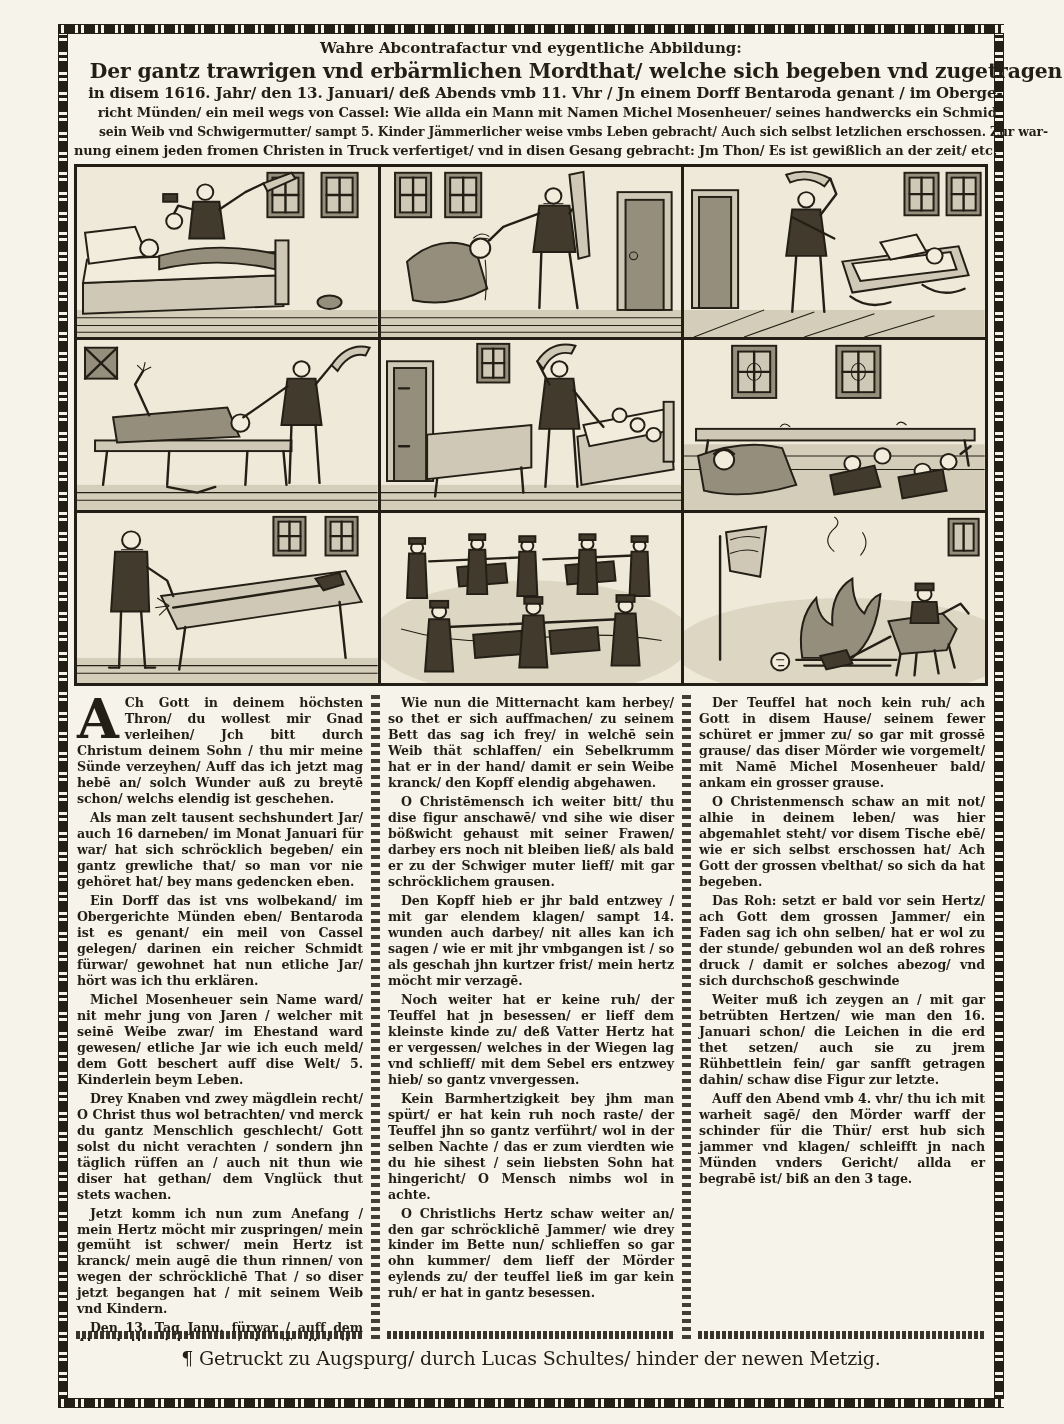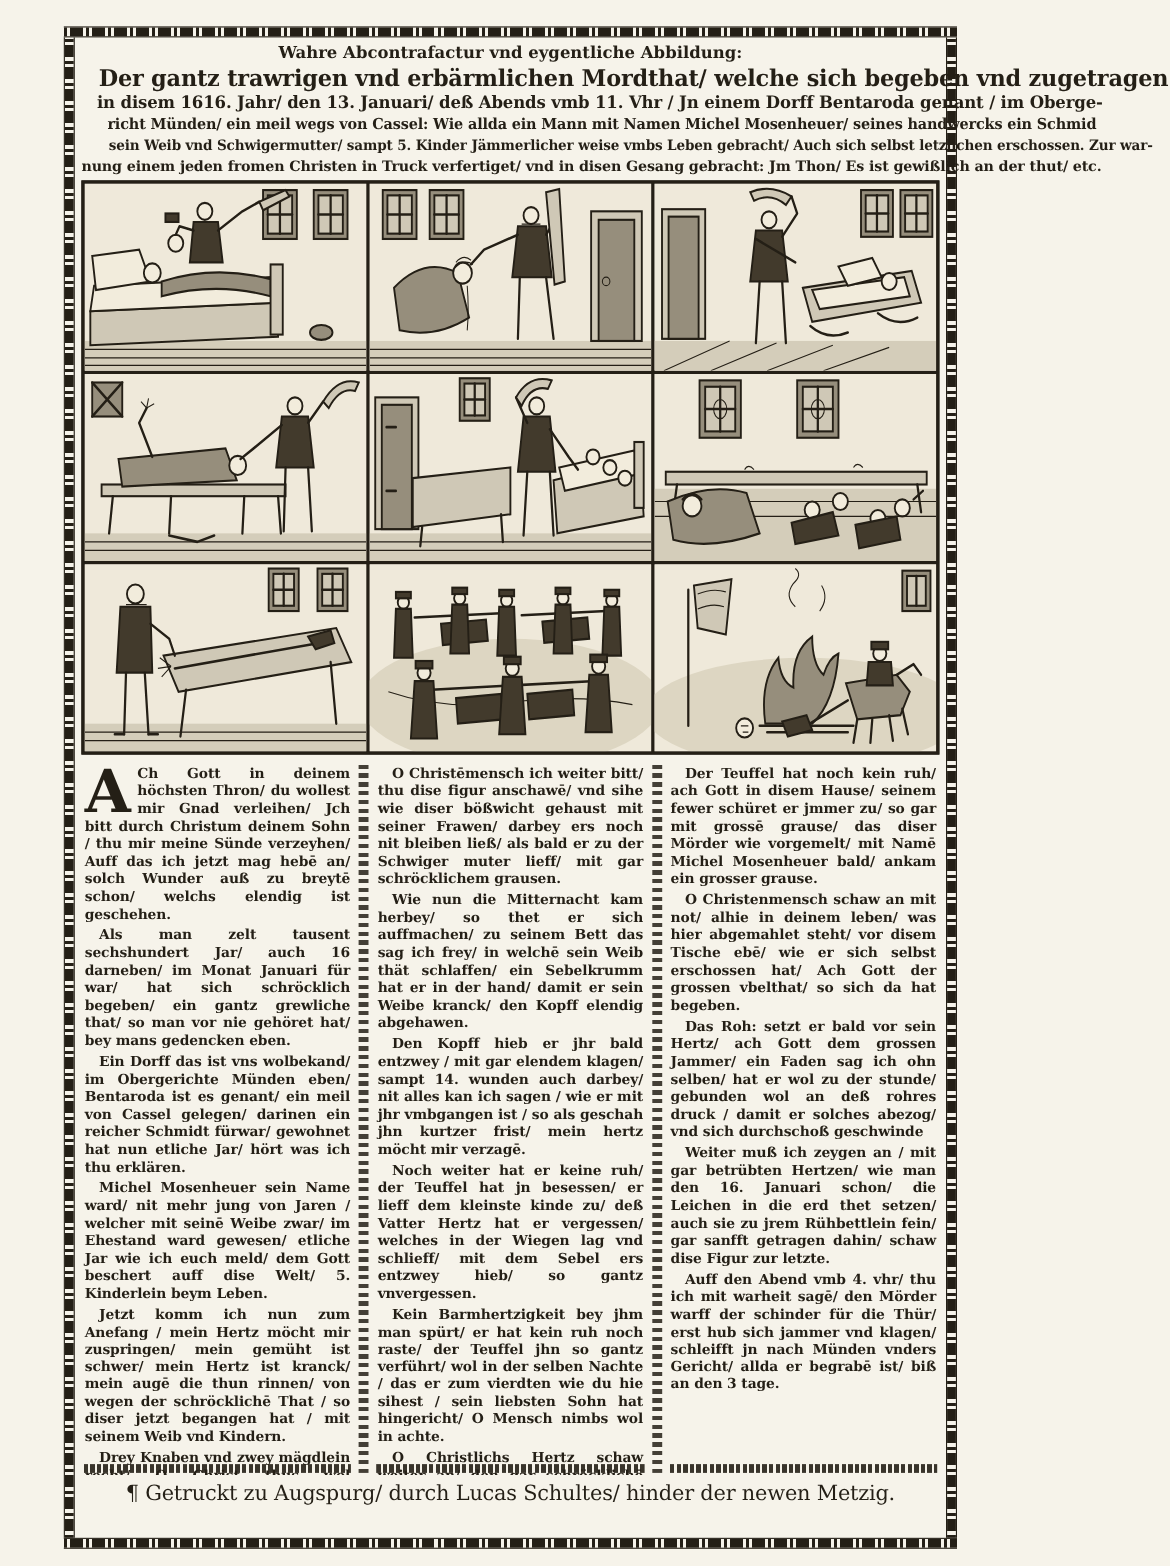--- a/index.html
+++ b/index.html
@@ -7,21 +7,21 @@
     --paper:#f6f3ea;
     --panelbg:#efe9da;
     --grayL:#cfc8b6;
     --grayM:#968e7c;
     --grayD:#423a2c;
   }
   html,body{margin:0;padding:0;background:#ffffff;}
   .page{position:relative;width:1064px;height:1424px;background:var(--paper);
         font-family:"DejaVu Serif", serif;color:var(--ink);overflow:hidden;}
   
-  .frame{position:absolute;left:58px;top:24px;width:812px;height:1384px;}
+  .frame{position:absolute;left:58px;top:24px;width:946px;height:1384px;}
   .chain-h{position:absolute;left:0;right:0;height:8px;
      background:repeating-linear-gradient(90deg,var(--ink) 0 3px,transparent 3px 6px,var(--ink) 6px 17px,transparent 17px 20px);
      border-top:1.6px solid var(--ink);border-bottom:1.6px solid var(--ink);}
   .chain-h.t{top:0}.chain-h.b{bottom:0}
   .chain-v{position:absolute;top:10px;bottom:10px;width:8px;
      background:repeating-linear-gradient(0deg,var(--ink) 0 3px,transparent 3px 6px,var(--ink) 6px 17px,transparent 17px 20px);
      border-left:1.6px solid var(--ink);border-right:1.6px solid var(--ink);}
   .chain-v.l{left:0}.chain-v.r{right:0}
   .content{position:absolute;left:16px;top:13px;right:16px;bottom:13px;}
 
@@ -73,21 +73,21 @@
     <div class="chain-v r"></div>
 
     <div class="content">
 
       <header>
         <div class="kicker">Wahre Abcontrafactur vnd eygentliche Abbildung:</div>
         <div class="titlewrap"><span class="title">Der gantz trawrigen vnd erbärmlichen Mordthat/ welche sich begeben vnd zugetragen hat</span></div>
         <div class="subwrap"><span class="sub s1">in disem 1616. Jahr/ den 13. Januari/ deß Abends vmb 11. Vhr / Jn einem Dorff Bentaroda genant / im Oberge-</span></div>
         <div class="subwrap"><span class="sub s2">richt Münden/ ein meil wegs von Cassel: Wie allda ein Mann mit Namen Michel Mosenheuer/ seines handwercks ein Schmid</span></div>
         <div class="subwrap"><span class="sub s3">sein Weib vnd Schwigermutter/ sampt 5. Kinder Jämmerlicher weise vmbs Leben gebracht/ Auch sich selbst letzlichen erschossen. Zur war-</span></div>
-        <div class="subwrap"><span class="sub s4">nung einem jeden fromen Christen in Truck verfertiget/ vnd in disen Gesang gebracht: Jm Thon/ Es ist gewißlich an der thut/ etc.</span></div>
+        <div class="subwrap"><span class="sub s4">nung einem jeden fromen Christen in Truck verfertiget/ vnd in disen Gesang gebracht: Jm Thon/ Es ist gewißlich an der zeit/ etc.</span></div>
       </header>
 
       <section class="panels">
 
         <figure class="panel" aria-label="murder-of-wife-in-bed">
           <svg viewBox="0 0 300 176" preserveAspectRatio="none">
             <rect width="300" height="176" fill="#efe9da"></rect>
             <rect y="148" width="300" height="28" fill="#d4cdba"></rect>
             <path class="thin" d="M0 156H300M0 164H300M0 171H300"></path>
             <g>
@@ -403,31 +403,31 @@
 
       </section>
 
       <section class="columns">
 
         <div class="col">
           <p class="first"><span class="dropcap">A</span><span>Ch Gott in deinem höchsten Thron/ du wollest mir Gnad verleihen/ Jch bitt durch Christum deinem Sohn / thu mir meine Sünde verzeyhen/ Auff das ich jetzt mag hebē an/ solch Wunder auß zu breytē schon/ welchs elendig ist geschehen.</span></p>
           <p>Als man zelt tausent sechshundert Jar/ auch 16 darneben/ im Monat Januari für war/ hat sich schröcklich begeben/ ein gantz grewliche that/ so man vor nie gehöret hat/ bey mans gedencken eben.</p>
           <p>Ein Dorff das ist vns wolbekand/ im Obergerichte Münden eben/ Bentaroda ist es genant/ ein meil von Cassel gelegen/ darinen ein reicher Schmidt fürwar/ gewohnet hat nun etliche Jar/ hört was ich thu erklären.</p>
           <p>Michel Mosenheuer sein Name ward/ nit mehr jung von Jaren / welcher mit seinē Weibe zwar/ im Ehestand ward gewesen/ etliche Jar wie ich euch meld/ dem Gott beschert auff dise Welt/ 5. Kinderlein beym Leben.</p>
+          <p>Drey Knaben vnd zwey mägdlein recht/ O Christ thus wol betrachten/ vnd merck du gantz Menschlich geschlecht/ Gott solst du nicht verachten / sondern jhn täglich rüffen an / auch nit thun wie diser hat gethan/ dem Vnglück thut stets wachen.</p>
           <p>Jetzt komm ich nun zum Anefang / mein Hertz möcht mir zuspringen/ mein gemüht ist schwer/ mein Hertz ist kranck/ mein augē die thun rinnen/ von wegen der schröcklichē That / so diser jetzt begangen hat / mit seinem Weib vnd Kindern.</p>
-          <p>Drey Knaben vnd zwey mägdlein recht/ O Christ thus wol betrachten/ vnd merck du gantz Menschlich geschlecht/ Gott solst du nicht verachten / sondern jhn täglich rüffen an / auch nit thun wie diser hat gethan/ dem Vnglück thut stets wachen.</p>
           <p>Den 13. Tag Janu. fürwar / auff dem Abend thu ich sagen/ der Teuffel jhn besessen gar/ er fieng schwer an zu klagē / O weh O weh vber weh / mein gantze Nahrung mir zergeht/ nicht genugsam kan ich sagen.</p>
           <div class="col-chain"></div>
         </div>
 
         <div class="colsep"></div>
 
         <div class="col">
+          <p>Wie nun die Mitternacht kam herbey/ so thet er sich auffmachen/ zu seinem Bett das sag ich frey/ in welchē sein Weib thät schlaffen/ ein Sebelkrumm hat er in der hand/ damit er sein Weibe kranck/ den Kopff elendig abgehawen.</p>
           <p>O Christēmensch ich weiter bitt/ thu dise figur anschawē/ vnd sihe wie diser bößwicht gehaust mit seiner Frawen/ darbey ers noch nit bleiben ließ/ als bald er zu der Schwiger muter lieff/ mit gar schröcklichem grausen.</p>
-          <p>Wie nun die Mitternacht kam herbey/ so thet er sich auffmachen/ zu seinem Bett das sag ich frey/ in welchē sein Weib thät schlaffen/ ein Sebelkrumm hat er in der hand/ damit er sein Weibe kranck/ den Kopff elendig abgehawen.</p>
           <p>Den Kopff hieb er jhr bald entzwey / mit gar elendem klagen/ sampt 14. wunden auch darbey/ nit alles kan ich sagen / wie er mit jhr vmbgangen ist / so als geschah jhn kurtzer frist/ mein hertz möcht mir verzagē.</p>
           <p>Noch weiter hat er keine ruh/ der Teuffel hat jn besessen/ er lieff dem kleinste kinde zu/ deß Vatter Hertz hat er vergessen/ welches in der Wiegen lag vnd schlieff/ mit dem Sebel ers entzwey hieb/ so gantz vnvergessen.</p>
           <p>Kein Barmhertzigkeit bey jhm man spürt/ er hat kein ruh noch raste/ der Teuffel jhn so gantz verführt/ wol in der selben Nachte / das er zum vierdten wie du hie sihest / sein liebsten Sohn hat hingericht/ O Mensch nimbs wol in achte.</p>
           <p>O Christlichs Hertz schaw weiter an/ den gar schröcklichē Jammer/ wie drey kinder im Bette nun/ schlieffen so gar ohn kummer/ dem lieff der Mörder eylends zu/ der teuffel ließ im gar kein ruh/ er hat in gantz besessen.</p>
 
           <div class="col-chain"></div>
         </div>
 
         <div class="colsep"></div>
 

